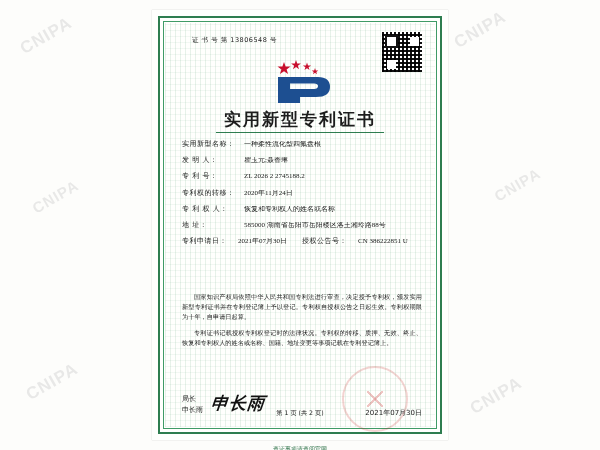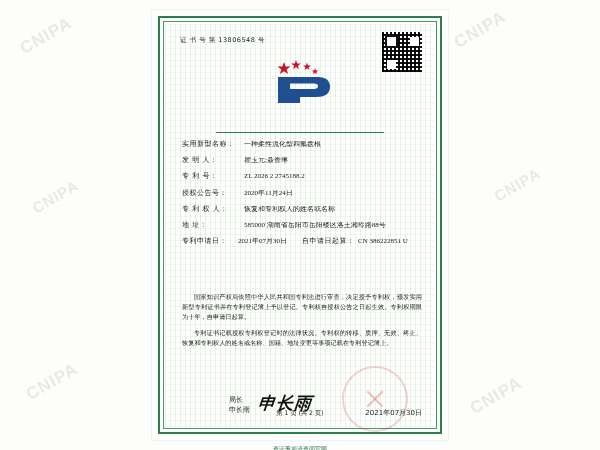--- a/index.html
+++ b/index.html
@@ -61,20 +61,21 @@
     pointer-events: none;
   }
 
   .cert-no {
     position: absolute;
     left: 28px; top: 26px;
     font-size: 6.5px;
     color: #222;
     letter-spacing: .5px;
     font-family: "DejaVu Sans", sans-serif;
+    padding-left: 12px;
   }
 
   
   .qr {
     position: absolute;
     right: 26px; top: 22px;
     width: 40px; height: 40px;
     background:
       repeating-linear-gradient(0deg, #111 0 2px, #fff 2px 4px),
       repeating-linear-gradient(90deg, #111 0 2px, #fff 2px 4px);
@@ -156,22 +157,21 @@
     text-align: justify;
     text-indent: 12px;
   }
   .para-1 { top: 282px; }
   .para-2 { top: 318px; }
 
   .sign-block {
     position: absolute;
     left: 30px; top: 382px;
     display: flex;
-    align-items: flex-end;
-    padding-left: 47px;
+    align-items: center;
   }
   .sign-label {
     font-size: 7px;
     line-height: 1.45;
     color: #1a1a1a;
     padding-top: 2px;
   }
   .sign-name {
     margin-left: 8px;
     font-family: "DejaVu Serif", serif;
@@ -253,54 +253,55 @@
           <polygon points="42,1 43.2,4.5 46.9,4.5 43.9,6.7 45,10.2 42,8.1 39,10.2 40.1,6.7 37.1,4.5 40.8,4.5"></polygon>
           <polygon points="53,3.5 54,6.4 57.1,6.4 54.6,8.2 55.5,11.1 53,9.3 50.5,11.1 51.4,8.2 48.9,6.4 52,6.4"></polygon>
           <polygon points="61,9 61.8,11.4 64.3,11.4 62.3,12.9 63,15.3 61,13.8 59,15.3 59.7,12.9 57.7,11.4 60.2,11.4"></polygon>
         </g>
 
         <path d="M24 18 L64 18 Q76 18 76 28 Q76 38 62 38 L46 38 L46 44 L36 44 L36 30 L60 30 Q64 30 64 27 Q64 24.5 60 24.5 L24 24.5 Z" fill="#1d4f91"></path>
         <path d="M24 18 L36 18 L36 44 L24 44 Z" fill="#1d4f91"></path>
       </svg>
     </div>
 
+    <div class="title">实用新型专利证书</div>
     <div class="title-rule"></div>
 
     <div class="fields">
       <div class="field-row">
         <div class="field-label">实用新型名称：</div>
         <div class="field-value">一种柔性流化型四氟盘根</div>
       </div>
       <div class="field-row">
         <div class="field-label">发 明 人：</div>
         <div class="field-value">瞿玉元;聂香琳</div>
       </div>
       <div class="field-row">
         <div class="field-label">专 利 号：</div>
         <div class="field-value">ZL 2026 2 2745188.2</div>
       </div>
       <div class="field-row">
-        <div class="field-label">授权公告号：</div>
+        <div class="field-label">专利权的转移：</div>
         <div class="field-value">2020年11月24日</div>
       </div>
       <div class="field-row">
         <div class="field-label">专 利 权 人：</div>
         <div class="field-value">恢复和专利权人的姓名或名称</div>
       </div>
       <div class="field-row">
         <div class="field-label">地 址：</div>
         <div class="field-value">585000 湖南省岳阳市岳阳楼区洛王湘玲路88号</div>
       </div>
       <div class="field-row split">
         <div class="field-col">
           <div class="field-label">专利申请日：</div>
           <div class="field-value">2021年07月30日</div>
         </div>
         <div class="field-col">
-          <div class="field-label">自申请日起算：</div>
+          <div class="field-label">授权公告号：</div>
           <div class="field-value">CN 386222851 U</div>
         </div>
       </div>
     </div>
 
     <div class="para para-1">国家知识产权局依照中华人民共和国专利法进行审查，决定授予专利权，颁发实用新型专利证书并在专利登记簿上予以登记。专利权自授权公告之日起生效。专利权期限为十年，自申请日起算。</div>
     <div class="para para-2">专利证书记载授权专利权登记时的法律状况。专利权的转移、质押、无效、终止、恢复和专利权人的姓名或名称、国籍、地址变更等事项记载在专利登记簿上。</div>
 
     <div class="sign-block">
       <div class="sign-label">

